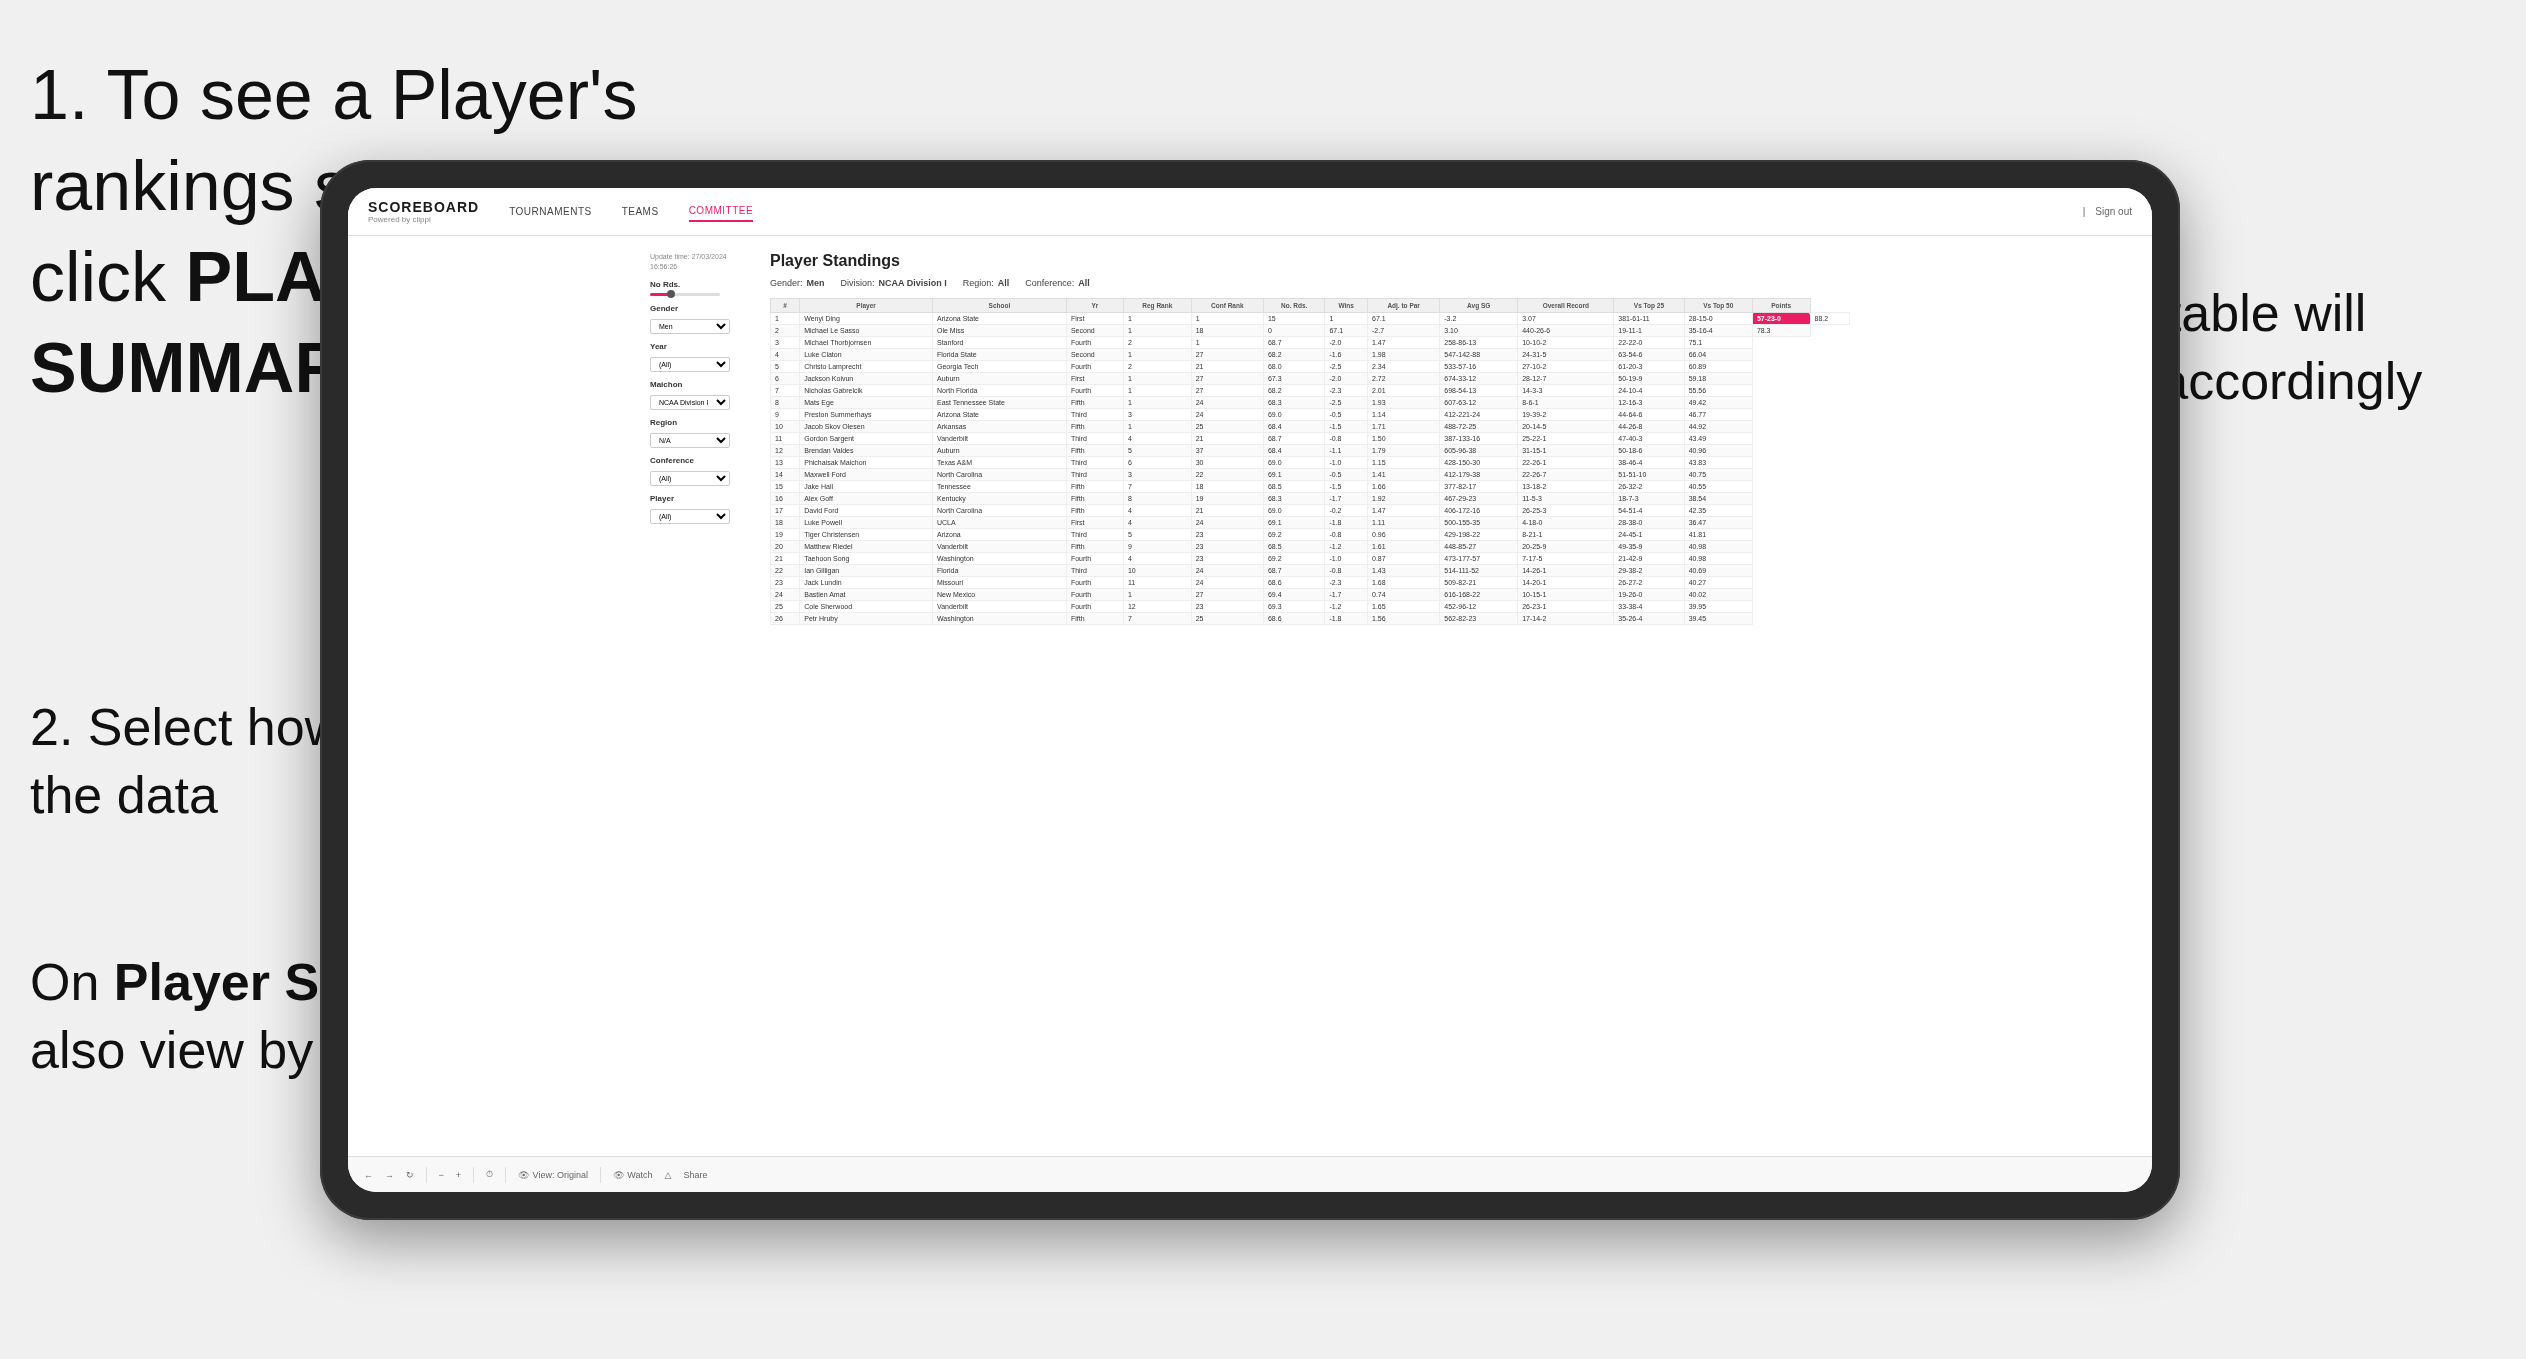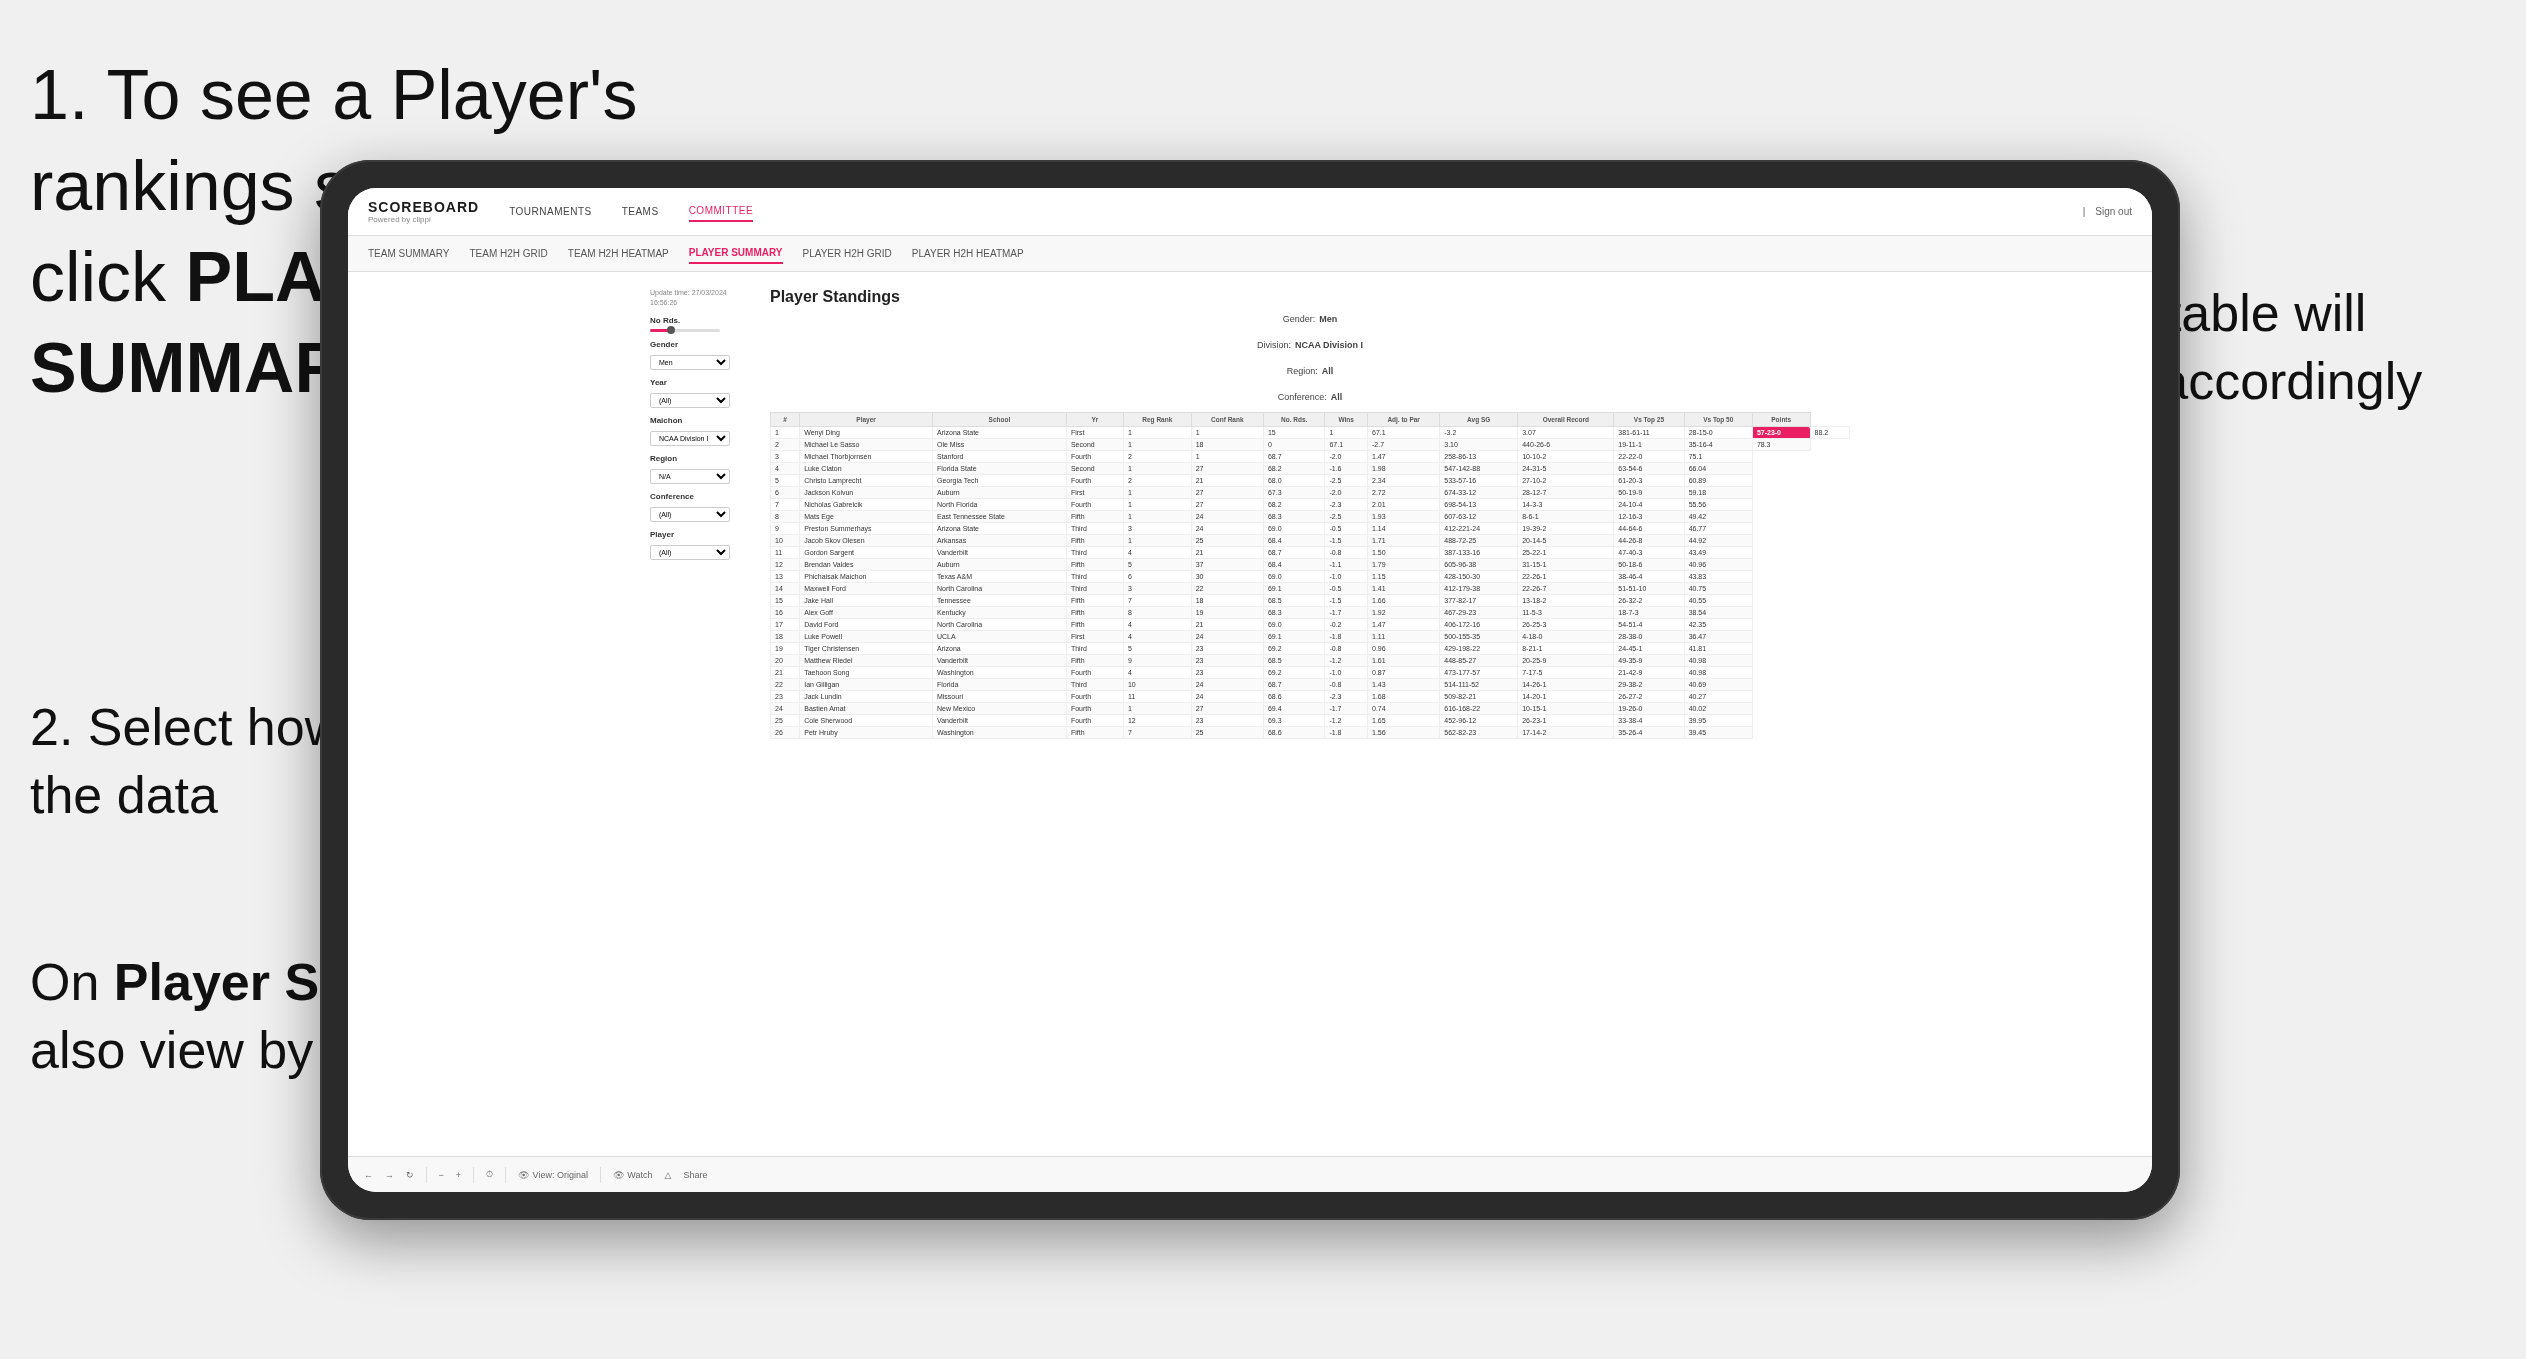--- a/index.html
+++ b/index.html
@@ -248,21 +248,20 @@
       margin-bottom: 8px;
     }
 
     .filter-row {
       display: flex;
       align-items: center;
       gap: 16px;
       margin-bottom: 10px;
       font-size: 9px;
       color: #444;
-      flex-direction: column;
     }
 
     .filter-chip {
       display: flex;
       align-items: center;
       gap: 4px;
     }
 
     
     .standings-table {
@@ -394,28 +393,20 @@
           <span class="nav-item">TOURNAMENTS</span>
           <span class="nav-item">TEAMS</span>
           <span class="nav-item active">COMMITTEE</span>
         </div>
         <div class="header-right">
           <span>|</span>
           <span>Sign out</span>
         </div>
       </div>
 
-      <div class="sub-nav">
-        <span class="sub-nav-item">TEAM SUMMARY</span>
-        <span class="sub-nav-item">TEAM H2H GRID</span>
-        <span class="sub-nav-item">TEAM H2H HEATMAP</span>
-        <span class="sub-nav-item active">PLAYER SUMMARY</span>
-        <span class="sub-nav-item">PLAYER H2H GRID</span>
-        <span class="sub-nav-item">PLAYER H2H HEATMAP</span>
-      </div>
 
       <div class="main-content">
         <div class="content-panel">
           <div style="display:flex; gap:20px;">
 
             <div class="filter-sidebar">
               <div class="update-time">Update time: 27/03/2024 16:56:26</div>
 
               <div class="filter-label">No Rds.</div>
               <div class="slider-container">

